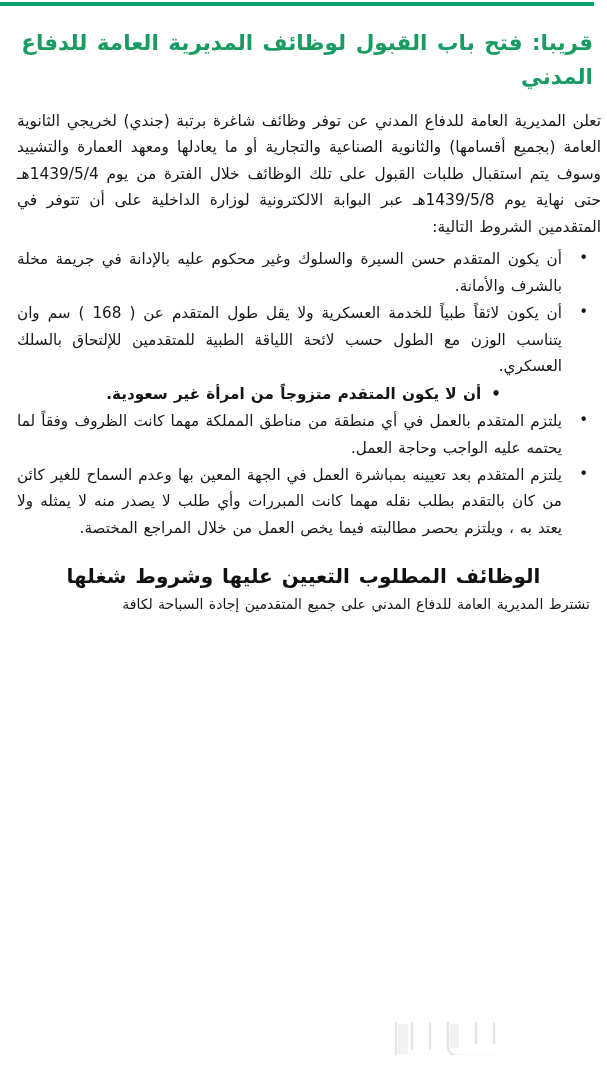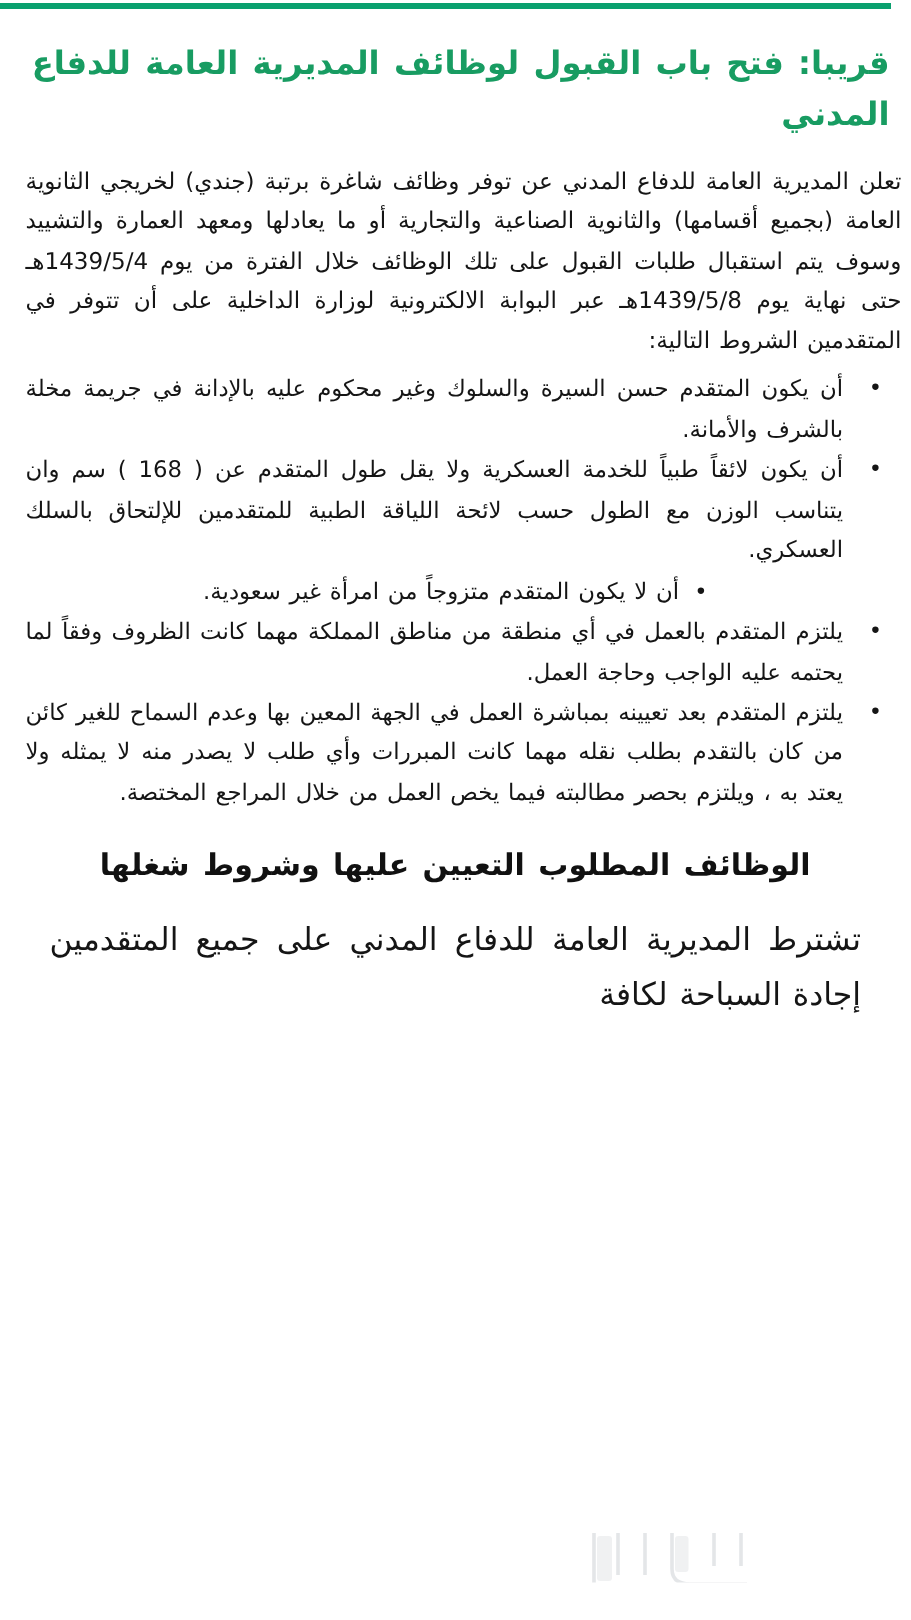--- a/index.html
+++ b/index.html
@@ -102,20 +102,21 @@
     font-size: 15px;
     color: #151515;
     line-height: 1.74;
   }
 
   
   ul.bullets li.short {
     text-align: center;
     text-align-last: center;
     padding-right: 0;
+    font-weight: bold;
   }
   ul.bullets li.short::before {
     position: static;
     margin-left: 10px;
   }
 
   
   .section-heading {
     direction: rtl;
     text-align: center;
@@ -138,27 +139,27 @@
     pointer-events: none;
     z-index: 5;
   }
 
   .tail-block {
     padding-top: 2px;
   }
 
   .cut-line {
     color: #151515;
-    font-size: 21px;
+    font-size: 14px;
     line-height: 1.74;
     direction: rtl;
     text-align: justify;
     text-align-last: right;
     padding: 0 17px;
-    margin: 16px;
+    margin: 0;
     word-spacing: 1px;
   }
 </style>
 </head>
 <body>
 
 <div class="page">
 
   <div class="top-rule"></div>
 

